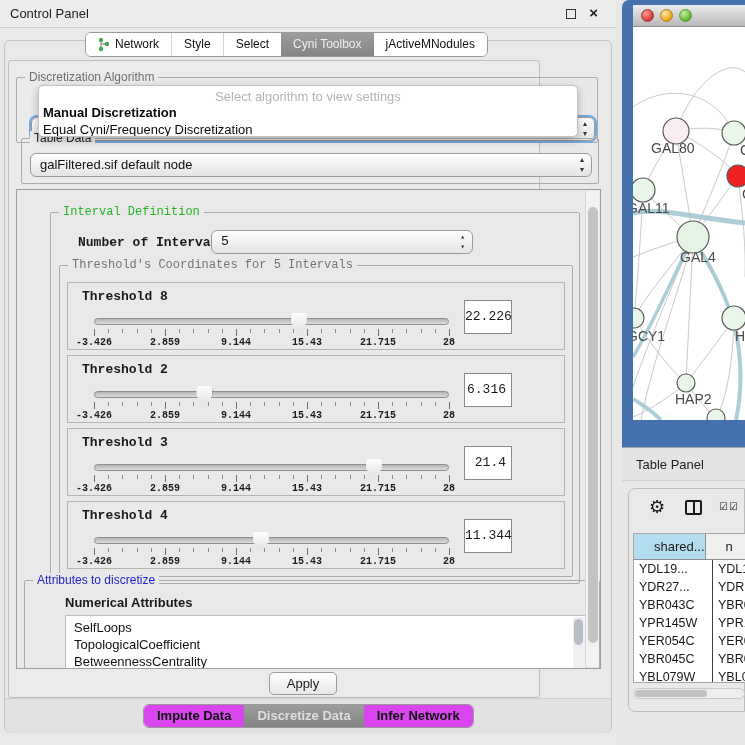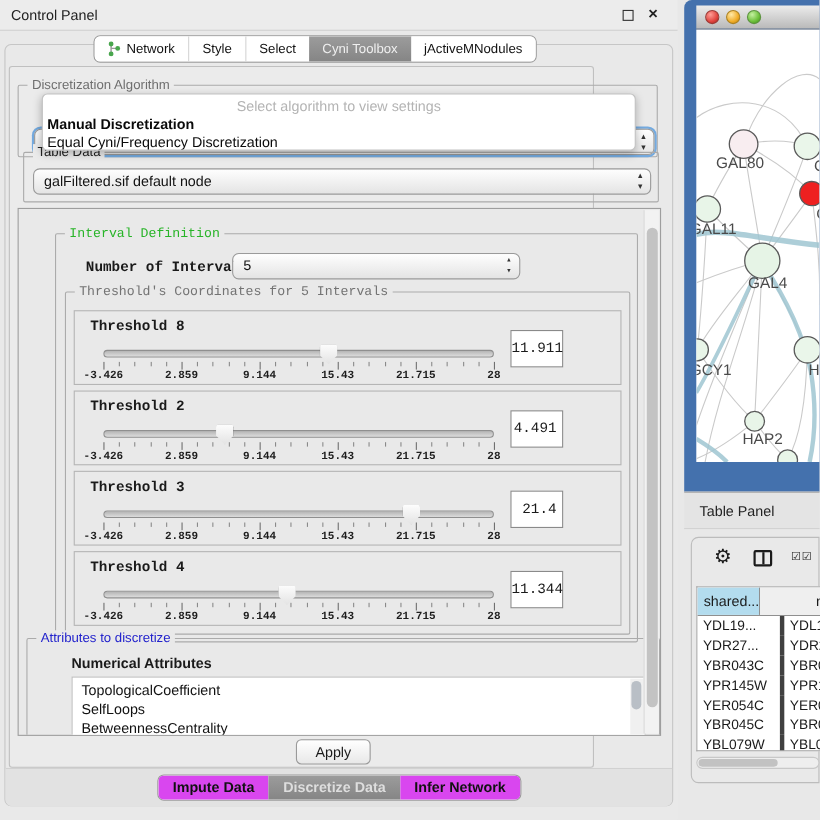--- a/index.html
+++ b/index.html
@@ -118,26 +118,26 @@
   #tp-toolbar { position:absolute; left:0; top:0; width:117px; height:38px; }
   #gear-ic { position:absolute; left:20px; top:7px; font-size:18px; color:#1a1a1a;
     font-family:"DejaVu Sans", sans-serif; }
   #col-ic { position:absolute; left:56px; top:11px; width:17px; height:15px; border:2px solid #1a1a1a; border-radius:2px; }
   #col-ic::after { content:""; position:absolute; left:6px; top:0; width:2px; height:11px; background:#1a1a1a; }
   #checks-ic { position:absolute; left:90px; top:12px; font-size:10px; color:#1a1a1a;
     letter-spacing:1px; font-family:"DejaVu Sans", sans-serif; }
   #tp-table { position:absolute; left:4px; top:44px; width:116px; height:150px; overflow:hidden;
     background:#fff; border:1px solid #a8a8a8; border-right:none; }
   #tp-header { display:flex; height:26px; border-bottom:1px solid #8f8f8f; }
-  .hcell { font-size:13px; line-height:25px; text-align:right; }
+  .hcell { font-size:13px; line-height:25px; text-align:left;padding-left:20px; }
   .hcell.c1 { width:79px; background:#b3dcee; border-right:1px solid #8f8f8f; }
   .hcell.c2 { width:80px; background:#efefef; }
   .trow { display:flex; height:18px; }
   .tcell { font-size:12.5px; line-height:18px; white-space:nowrap; overflow:hidden; }
-  .tcell.c1 { width:79px; padding-left:5px; border-right:4px solid #404040; }
+  .tcell.c1 { width:79px; padding-left:5px; border-right:1px solid #404040; }
   .tcell.c2 { width:36px; padding-left:5px; }
   #hscroll { position:absolute; left:4px; top:199px; width:112px; height:11px;
     background:#eeeeee; border:1px solid #c8c8c8; border-radius:6px; }
   #hscroll .thumb { position:absolute; left:1px; top:1px; width:72px; height:7px;
     background:#c2c2c2; border-radius:4px; }
   svg text { font-family:"Liberation Sans", sans-serif; }
 </style>
 </head>
 <body>
 
@@ -234,21 +234,21 @@
                   <div class="tick" style="left: 76%;"></div>
                   <div class="tick major" style="left: 80%;"></div>
                   <div class="ticklabel" style="left: 80%;">21.715</div>
                   <div class="tick" style="left: 84%;"></div>
                   <div class="tick" style="left: 88%;"></div>
                   <div class="tick" style="left: 92%;"></div>
                   <div class="tick" style="left: 96%;"></div>
                   <div class="tick major" style="left: 100%;"></div>
                   <div class="ticklabel" style="left: 100%;">28</div>
                 </div>
-                <div class="value-box">11.911</div>
+                <div class="value-box">22.226</div>
               </div>
               <div class="thresh-box" style="top: 89px;">
                 <span class="thresh-label">Threshold 2</span>
                 <div class="slider-track">
                   <div class="slider-thumb" style="left:calc(31.00% - 8px)"></div>
                 </div>
                 <div class="slider-ticks">
                   <div class="tick major" style="left: 0%;"></div>
                   <div class="ticklabel" style="left: 0%;">-3.426</div>
                   <div class="tick" style="left: 4%;"></div>
@@ -275,21 +275,21 @@
                   <div class="tick" style="left: 76%;"></div>
                   <div class="tick major" style="left: 80%;"></div>
                   <div class="ticklabel" style="left: 80%;">21.715</div>
                   <div class="tick" style="left: 84%;"></div>
                   <div class="tick" style="left: 88%;"></div>
                   <div class="tick" style="left: 92%;"></div>
                   <div class="tick" style="left: 96%;"></div>
                   <div class="tick major" style="left: 100%;"></div>
                   <div class="ticklabel" style="left: 100%;">28</div>
                 </div>
-                <div class="value-box">4.491</div>
+                <div class="value-box">6.316</div>
               </div>
               <div class="thresh-box" style="top: 162px;">
                 <span class="thresh-label">Threshold 3</span>
                 <div class="slider-track">
                   <div class="slider-thumb" style="left:calc(79.00% - 8px)"></div>
                 </div>
                 <div class="slider-ticks">
                   <div class="tick major" style="left: 0%;"></div>
                   <div class="ticklabel" style="left: 0%;">-3.426</div>
                   <div class="tick" style="left: 4%;"></div>
@@ -370,22 +370,22 @@
         </div>
       </div>
 
       <div id="attr-group" class="groupbox">
         <span class="grouplabel" style="color:#2222cc">Attributes to discretize</span>
         <span id="attr-list-label">Numerical Attributes</span>
         <div id="attr-list">
           <div id="attr-scroll">
               <div class="thumb"></div>
             </div>
-        <div class="attr-item">TopologicalCoefficient</div>
-            <div class="attr-item">SelfLoops</div>
+        <div class="attr-item">SelfLoops</div>
+            <div class="attr-item">TopologicalCoefficient</div>
             <div class="attr-item">BetweennessCentrality</div>
           </div>
       </div>
 
       <div id="vscroll">
           <div class="thumb"></div>
         </div>
     </div>
 
     <div id="apply-btn">Apply</div>

